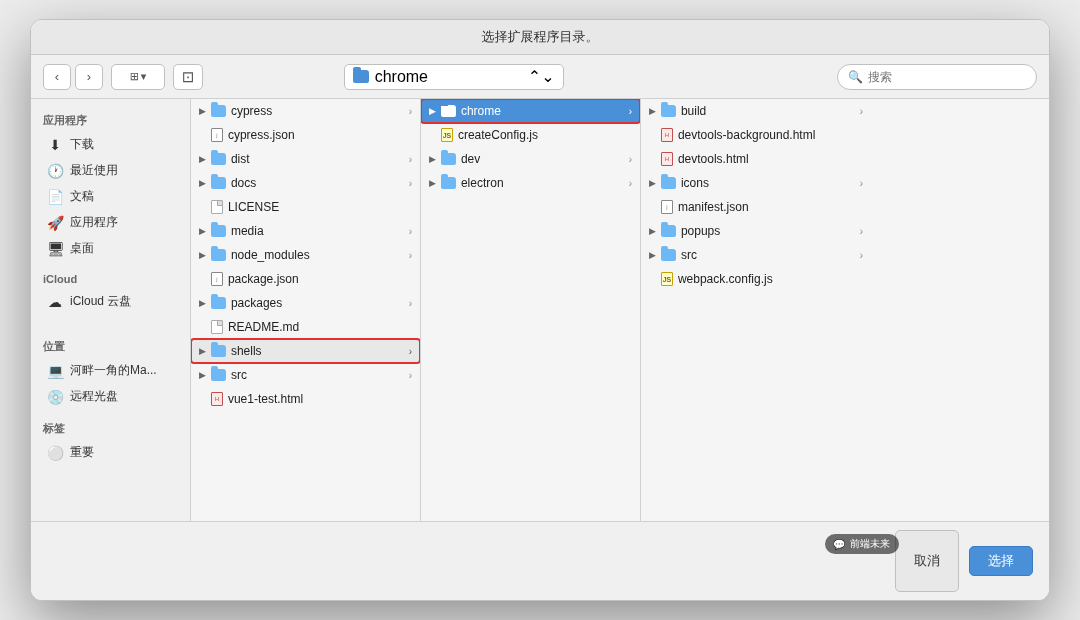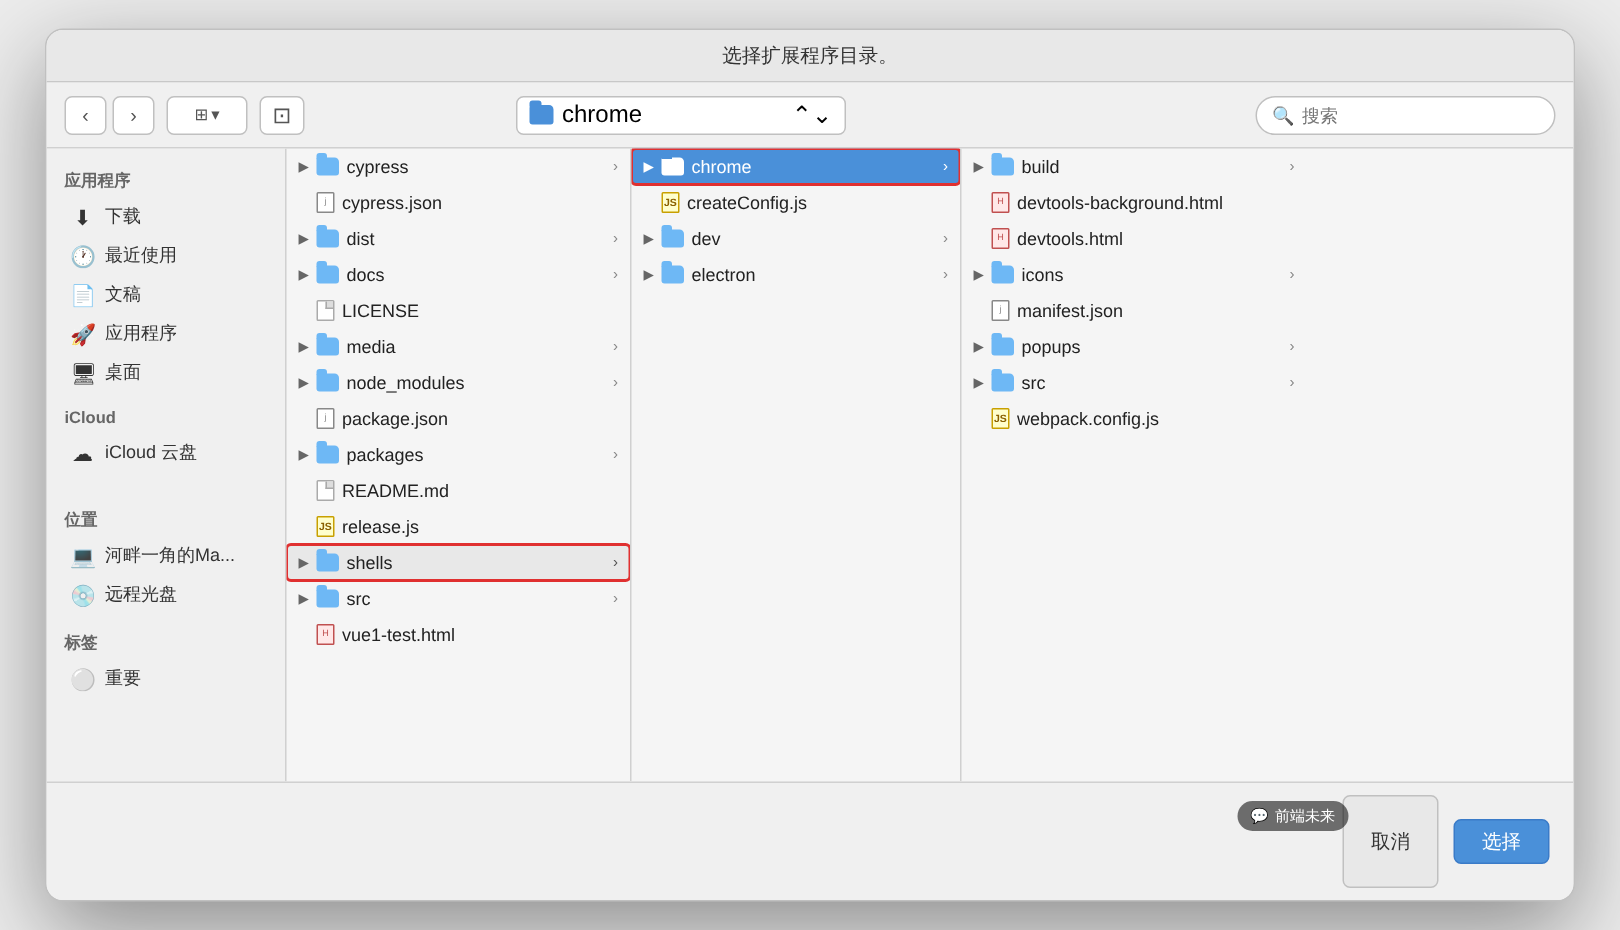--- a/index.html
+++ b/index.html
@@ -526,25 +526,20 @@
           <span class="expand-arrow">▶</span>
           <div class="folder-icon-light"></div>
           <span>packages</span>
           <span class="chevron">›</span>
         </div>
         <div class="file-item">
           <span class="expand-arrow" style="visibility:hidden;">▶</span>
           <div class="file-icon-generic"></div>
           <span>README.md</span>
         </div>
-        <div class="file-item">
-          <span class="expand-arrow" style="visibility:hidden;">▶</span>
-          <div class="file-icon-js">JS</div>
-          <span>release.js</span>
-        </div>
 
         <div class="file-item red-border" style="background:#e8e8e8;">
           <span class="expand-arrow">▶</span>
           <div class="folder-icon-light"></div>
           <span>shells</span>
           <span class="chevron" style="color:#555;">›</span>
         </div>
         <div class="file-item">
           <span class="expand-arrow">▶</span>
           <div class="folder-icon-light"></div>

